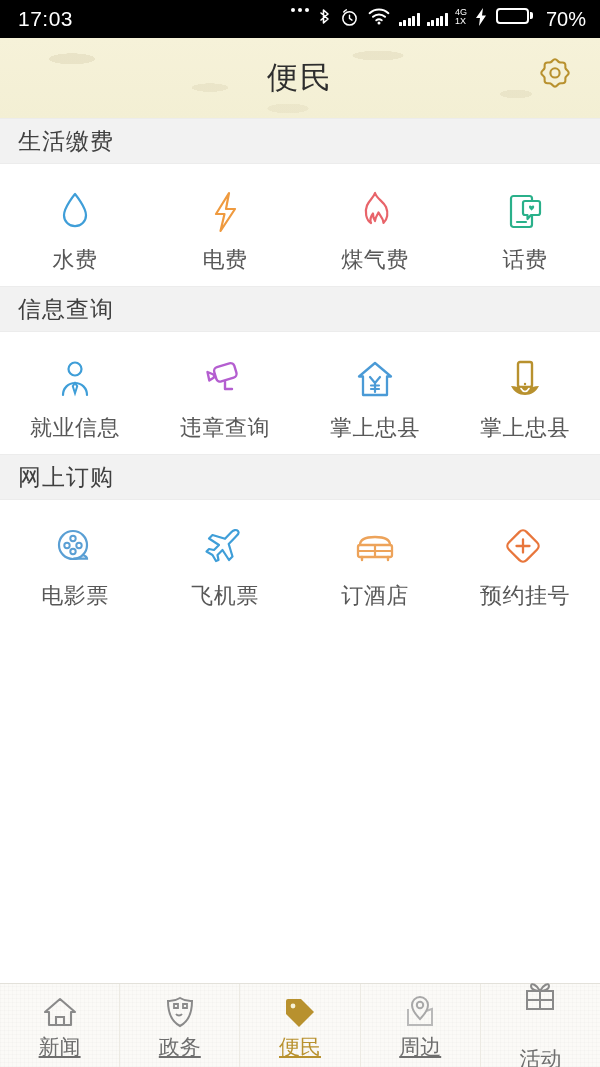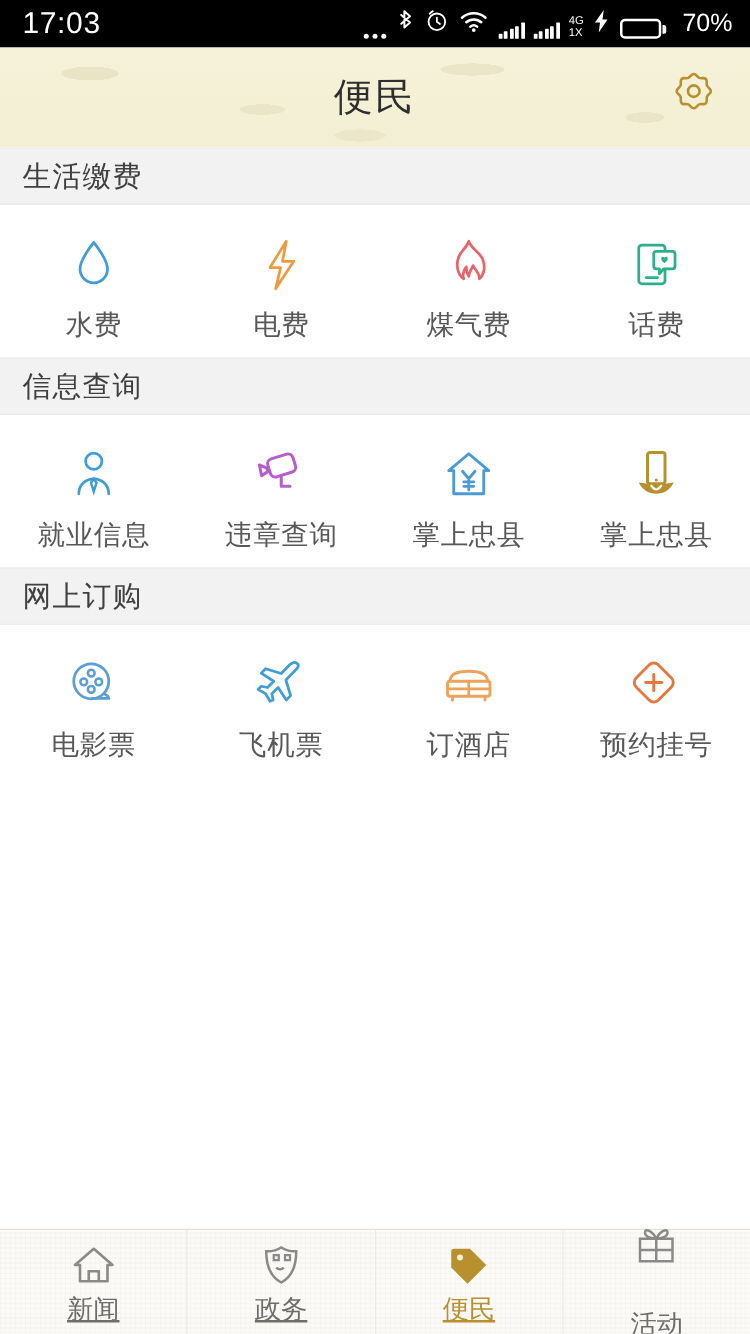--- a/index.html
+++ b/index.html
@@ -10,22 +10,22 @@
     overflow: hidden;
   }
   #app { position: relative; width: 600px; height: 1067px; display: flex; flex-direction: column; }
 
   
   .statusbar {
     height: 38px; background: #000000; color: #ffffff;
     display: flex; align-items: center; justify-content: space-between;
     padding: 0 14px 0 18px; flex: none;
   }
-  .sb-time { font-size: 24px; letter-spacing: .5px; }
-  .sb-right { display: flex; align-items: flex-end; gap: 9px; }
+  .sb-time { font-size: 21px; letter-spacing: .5px; }
+  .sb-right { display: flex; align-items: flex-start; gap: 9px; }
   .sb-dots { display: flex; gap: 3px; align-items: center; }
   .sb-dots i { width: 4px; height: 4px; border-radius: 50%; background: #fff; display: block; }
   .sb-ico { display: block; }
   .sb-sig { display: flex; align-items: flex-end; gap: 7px; }
   .bars { display: flex; align-items: flex-end; gap: 1.5px; height: 13px; }
   .bars b { width: 3px; background: #fff; display: block; border-radius: .5px; }
   .bars b:nth-child(1){height:4px}.bars b:nth-child(2){height:6px}
   .bars b:nth-child(3){height:8px}.bars b:nth-child(4){height:10px}
   .bars b:nth-child(5){height:13px}
   .sb-net { display: flex; flex-direction: column; font-size: 9px; line-height: 1.05; }
@@ -328,20 +328,30 @@
     <div class="tab active">
       <span class="t-ico">
         <svg width="36" height="34" viewBox="0 0 36 34">
             <path d="M6 4h13l13 13-15 15L4 19V6a2 2 0 0 1 2-2z" fill="#b8912e"></path>
             <circle cx="11" cy="11" r="2.4" fill="#f5f1d7"></circle>
           </svg>
       </span>
       <span class="t-lbl">便民</span>
     </div>
 
+    <div class="tab">
+      <span class="t-ico">
+        <svg width="36" height="34" viewBox="0 0 36 34">
+            <path d="M6 14v16h24V14l-6 2" fill="none" stroke="#b9b9b9" stroke-width="2"></path>
+            <path d="M18 2a8 8 0 0 1 8 8c0 6-8 14-8 14s-8-8-8-14a8 8 0 0 1 8-8z" fill="none" stroke="#a8a8a8" stroke-width="2"></path>
+            <circle cx="18" cy="10" r="3.2" fill="none" stroke="#a8a8a8" stroke-width="2"></circle>
+          </svg>
+      </span>
+      <span class="t-lbl">周边</span>
+    </div>
 
     <div class="tab">
       <span class="t-ico">
         <svg width="36" height="34" viewBox="0 0 36 34">
             <rect x="5" y="12" width="26" height="18" fill="none" stroke="#8a8a8a" stroke-width="2"></rect>
             <line x1="5" y1="21" x2="31" y2="21" stroke="#8a8a8a" stroke-width="2"></line>
             <line x1="18" y1="12" x2="18" y2="30" stroke="#8a8a8a" stroke-width="2"></line>
             <path d="M18 12c-3-6-9-9-9-5s6 5 9 5zM18 12c3-6 9-9 9-5s-6 5-9 5z" fill="none" stroke="#8a8a8a" stroke-width="2" stroke-linejoin="round"></path>
           </svg>
       </span>

